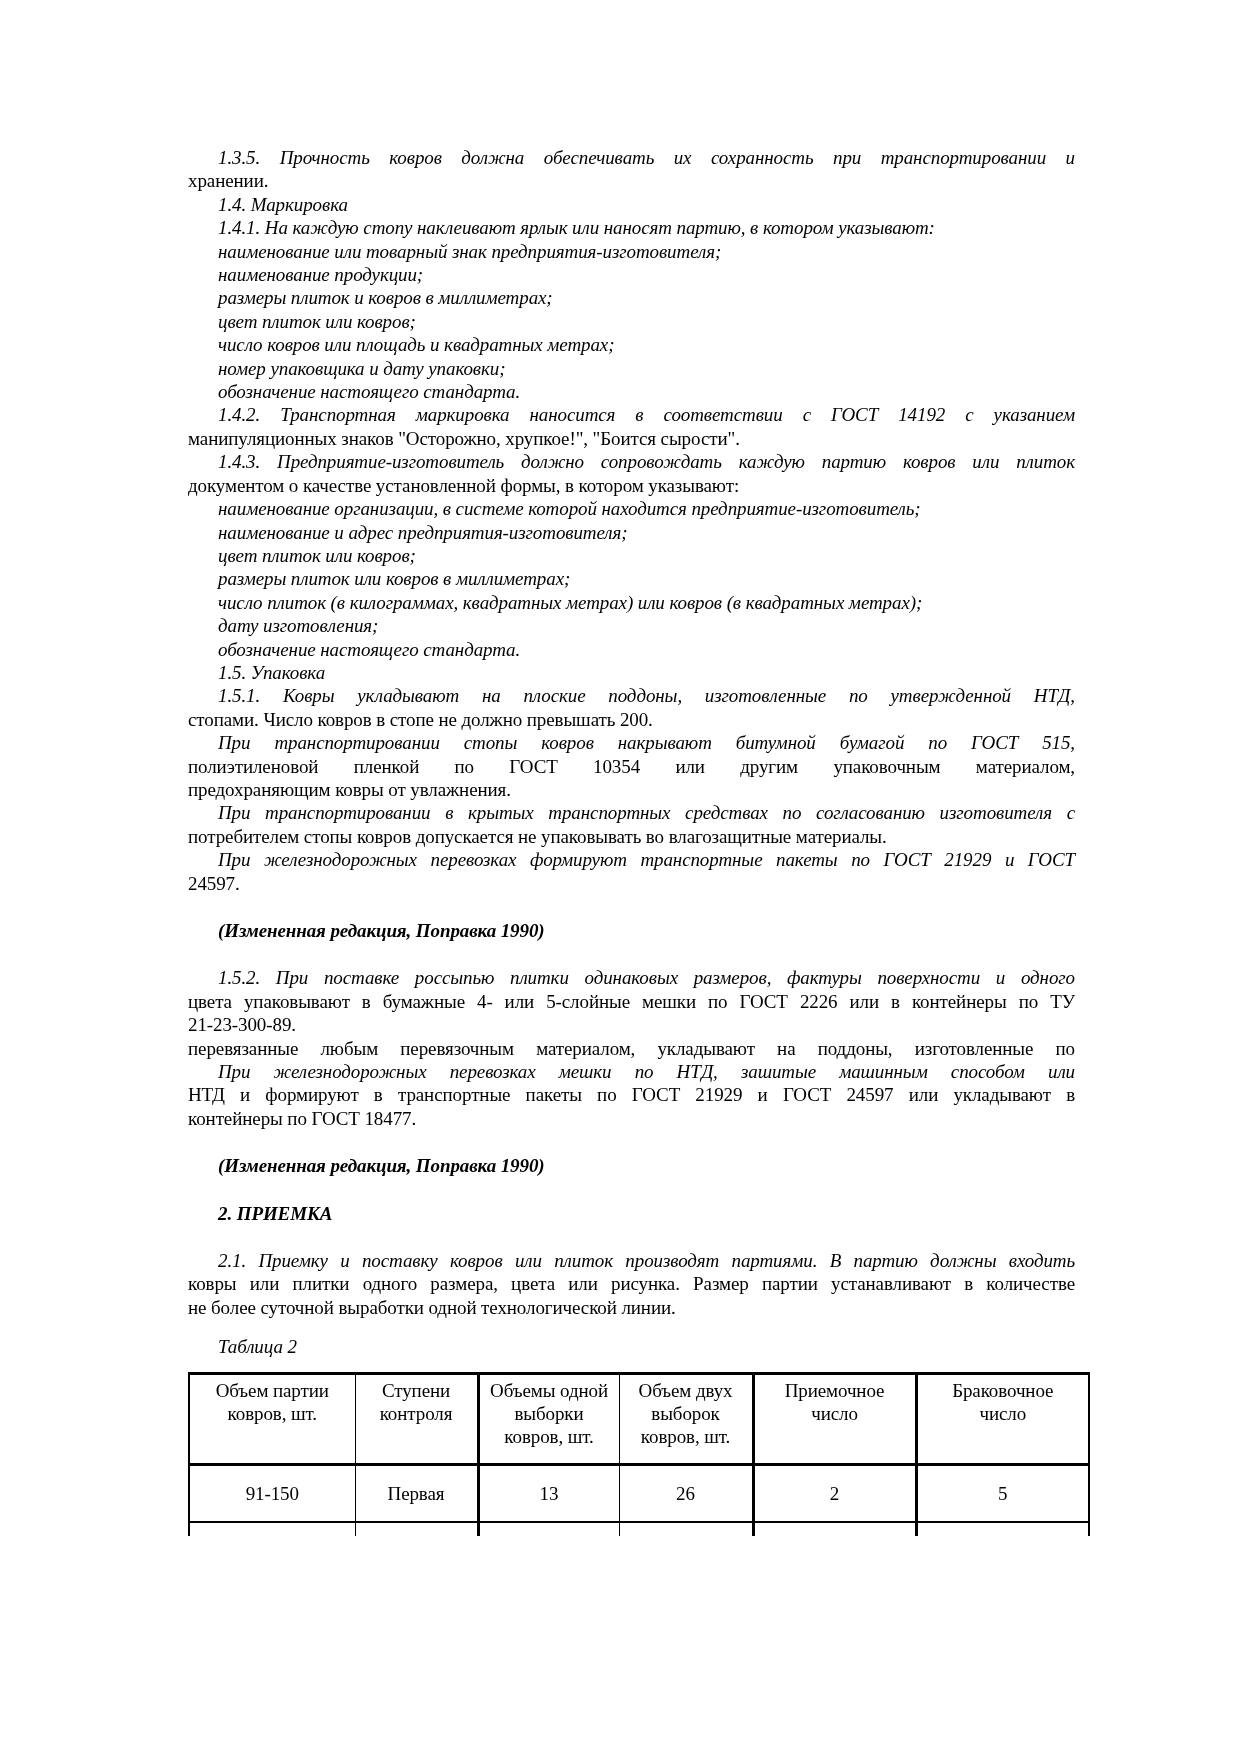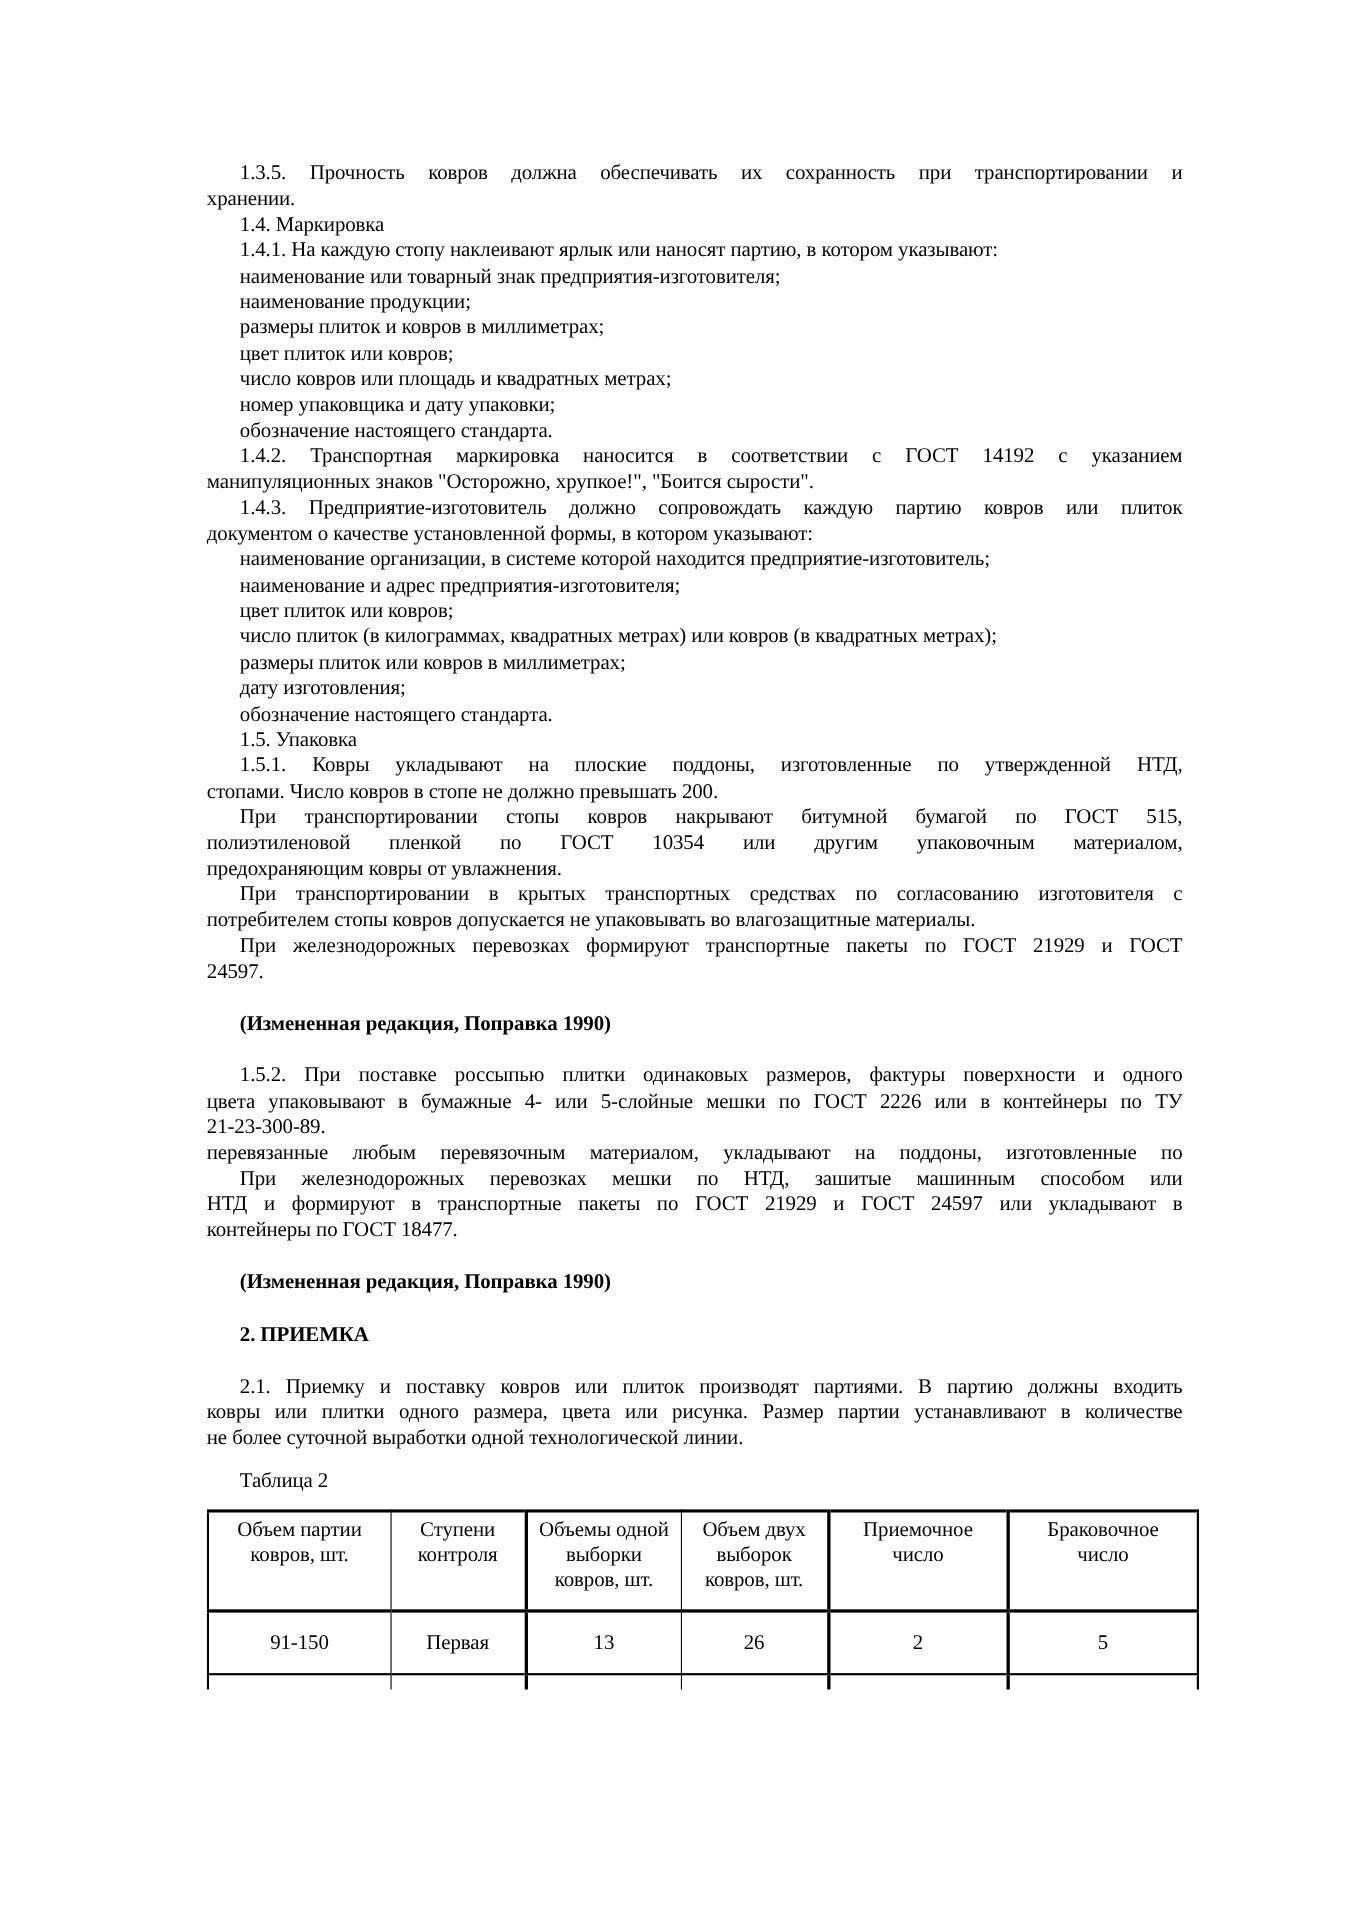--- a/index.html
+++ b/index.html
@@ -16,21 +16,21 @@
   .content {
     position: absolute;
     left: 188px;
     top: 146px;
     width: 887px;
     font-size: 19px;
     letter-spacing: -0.1px;
   }
   .ln { line-height: 23.4px; min-height: 23.4px; }
   .j  { text-align: justify; text-align-last: justify; }
-  .ind { text-indent: 30px; }
+  .ind { text-indent: 30px; font-style: italic; }
   .b { font-weight: bold; }
   .sp { margin-top: 24px; margin-bottom: 24px; }
   .tlabel { margin-top: 16px; margin-bottom: 13px; }
 
   .table-clip {
     height: 164px;
     overflow: hidden;
     width: 904px;
   }
   table.t2 {
@@ -94,22 +94,22 @@
 
     <section>
       <div class="ln j ind">1.4.3. Предприятие-изготовитель должно сопровождать каждую партию ковров или плиток</div>
       <div class="ln">документом о качестве установленной формы, в котором указывают:</div>
     </section>
 
     <section>
       <div class="ln ind">наименование организации, в системе которой находится предприятие-изготовитель;</div>
       <div class="ln ind">наименование и адрес предприятия-изготовителя;</div>
       <div class="ln ind">цвет плиток или ковров;</div>
+      <div class="ln ind">размеры плиток или ковров в миллиметрах;</div>
       <div class="ln ind">число плиток (в килограммах, квадратных метрах) или ковров (в квадратных метрах);</div>
-      <div class="ln ind">размеры плиток или ковров в миллиметрах;</div>
       <div class="ln ind">дату изготовления;</div>
       <div class="ln ind">обозначение настоящего стандарта.</div>
     </section>
 
     <div class="ln ind">1.5. Упаковка</div>
 
     <section>
       <div class="ln j ind">1.5.1.  Ковры укладывают на плоские поддоны, изготовленные по утвержденной НТД,</div>
       <div class="ln">стопами. Число ковров в стопе не должно превышать 200.</div>
     </section>

